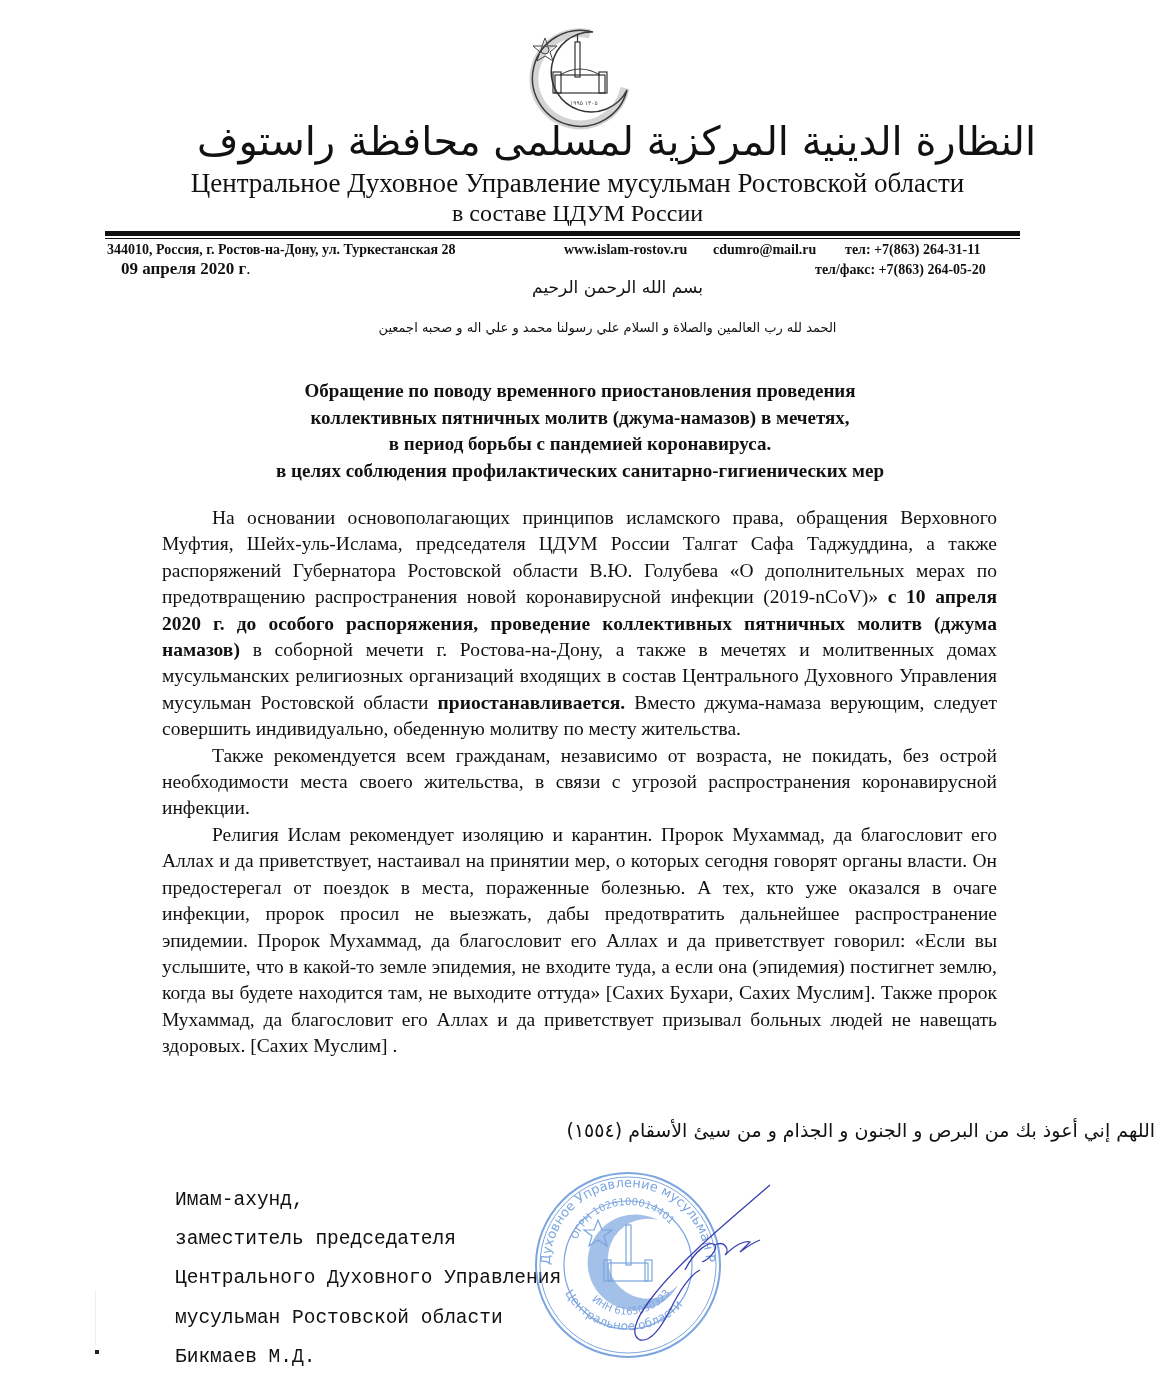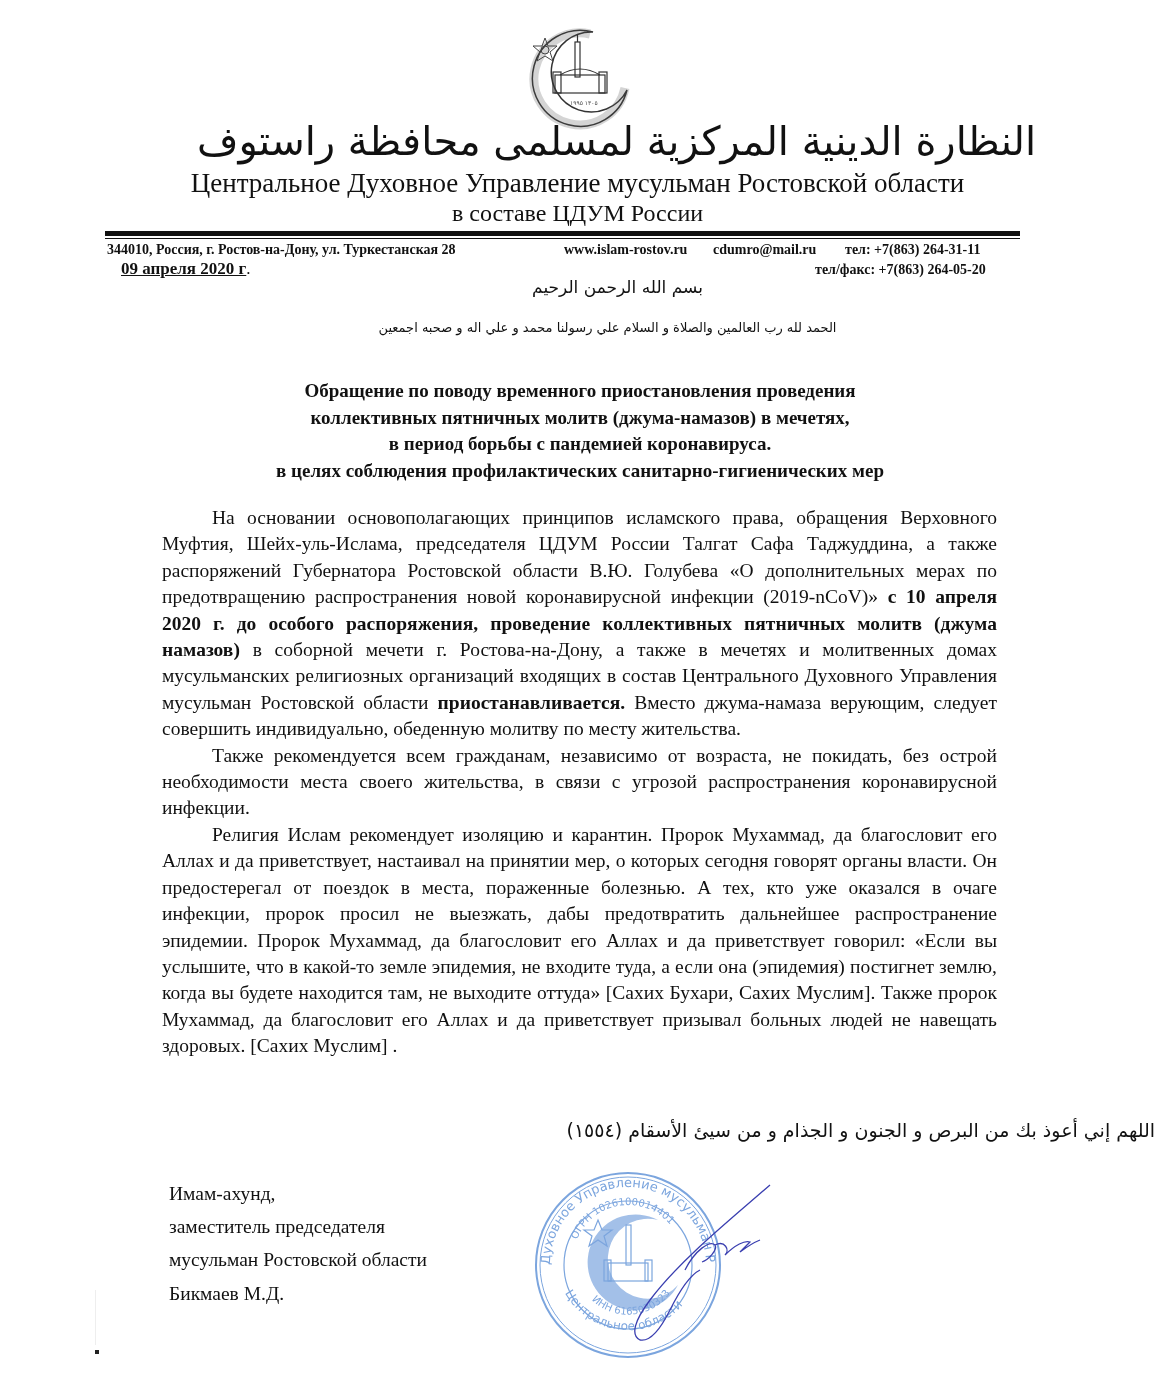--- a/index.html
+++ b/index.html
@@ -16,35 +16,35 @@
   #rule-thick { left: 105px; top: 231px; width: 915px; height: 5px; background: #111; }
   #rule-thin { left: 105px; top: 238px; width: 915px; height: 1px; background: #111; }
 
   .contact { font-size: 14px; font-weight: bold; top: 242px; white-space: nowrap; }
   #address { left: 107px; }
   #website { left: 564px; }
   #email { left: 713px; }
   #phone { left: 845px; }
   #fax { left: 815px; top: 262px; font-size: 14px; font-weight: bold; white-space: nowrap; }
   #date { left: 121px; top: 259px; font-size: 17px; font-weight: bold; }
-  #date .u { text-decoration: underline; }
+  #date .u { }
 
   #basmala { left: 0; width: 1155px; top: 277px; text-align: center; font-size: 17px; direction: rtl; padding-left: 40px; }
   #hamd { left: 0; width: 1155px; top: 320px; text-align: center; font-size: 13px; direction: rtl; padding-left: 60px; box-sizing: border-box; }
 
   #heading { left: 160px; width: 840px; top: 378px; text-align: center; font-size: 19px; font-weight: bold; line-height: 26.5px; }
 
   #body-text { left: 162px; width: 835px; top: 505px; font-size: 19.5px; line-height: 26.4px; text-align: justify; }
   #body-text p { margin: 0; text-indent: 50px; }
   #body-text b { font-weight: bold; }
 
   #dua { left: 0; width: 1155px; top: 1119px; text-align: right; font-size: 19px; direction: rtl; padding-left: 20px; box-sizing: border-box; }
 
   #signature-block { left: 162px; top: 1174px; font-size: 19.5px; line-height: 26.2px; }
-  #signature-block div { margin: 7px; }
+  #signature-block div { margin: 13px; font-family: Liberation Mono, monospace; }
 
   #stamp { left: 528px; top: 1165px; width: 200px; height: 195px; opacity: 0.8; }
   #signature-mark { left: 590px; top: 1180px; width: 185px; height: 170px; }
 
   #dot-mark { left: 95px; top: 1350px; width: 4px; height: 4px; background: #222; }
   #margin-line { left: 95px; top: 1290px; width: 1px; height: 55px; background: #eee; }
 </style>
 </head>
 <body>
 
@@ -100,20 +100,21 @@
   <p><span>На основании основополагающих принципов исламского права, обращения Верховного Муфтия, Шейх-уль-Ислама, председателя ЦДУМ России Талгат Сафа Таджуддина, а также распоряжений Губернатора Ростовской области В.Ю. Голубева «О дополнительных мерах по предотвращению распространения новой коронавирусной инфекции (2019-nCoV)» </span><b>с 10 апреля 2020 г.  до особого распоряжения, проведение коллективных пятничных молитв (джума намазов)</b><span> в соборной мечети г. Ростова-на-Дону, а также в мечетях и молитвенных домах мусульманских  религиозных организаций входящих в состав Центрального Духовного Управления мусульман Ростовской области </span><b>приостанавливается.</b><span> Вместо джума-намаза верующим, следует совершить индивидуально, обеденную молитву по месту жительства.</span></p>
   <p>Также рекомендуется всем гражданам, независимо от возраста,  не покидать, без острой необходимости места своего жительства, в связи с угрозой распространения коронавирусной инфекции.</p>
   <p>Религия Ислам рекомендует изоляцию и карантин. Пророк Мухаммад, да благословит его Аллах и да приветствует, настаивал на принятии мер, о которых сегодня говорят органы власти. Он предостерегал от поездок в места, пораженные болезнью. А тех, кто уже оказался в очаге инфекции, пророк просил не выезжать, дабы предотвратить дальнейшее распространение эпидемии. Пророк Мухаммад, да благословит его Аллах и да приветствует говорил: «Если вы услышите, что в какой-то земле эпидемия, не входите туда, а если она (эпидемия) постигнет землю, когда вы будете находится там, не выходите оттуда» [Сахих Бухари, Сахих Муслим]. Также пророк Мухаммад, да благословит его Аллах и да приветствует призывал больных людей не навещать здоровых. [Сахих Муслим] .</p>
 </div>
 
 <div id="dua" class="abs sans">اللهم إني أعوذ بك من البرص و الجنون و الجذام و من سيئ الأسقام (١٥٥٤)</div>
 
 <div id="signature-block" class="abs serif">
   <div>Имам-ахунд,</div>
   <div>заместитель председателя</div>
+  <div>Центрального Духовного Управления</div>
   <div>мусульман Ростовской области</div>
   <div>Бикмаев М.Д.</div>
 </div>
 
 <div id="stamp" class="abs">
   <svg width="200" height="195" viewBox="0 0 200 195">
     <defs>
       <path id="arcTop" d="M22 100 A78 78 0 0 1 178 100"></path>
       <path id="arcBot" d="M30 110 A72 72 0 0 0 170 110"></path>
       <path id="arcTop2" d="M45 95 A55 55 0 0 1 155 95"></path>

